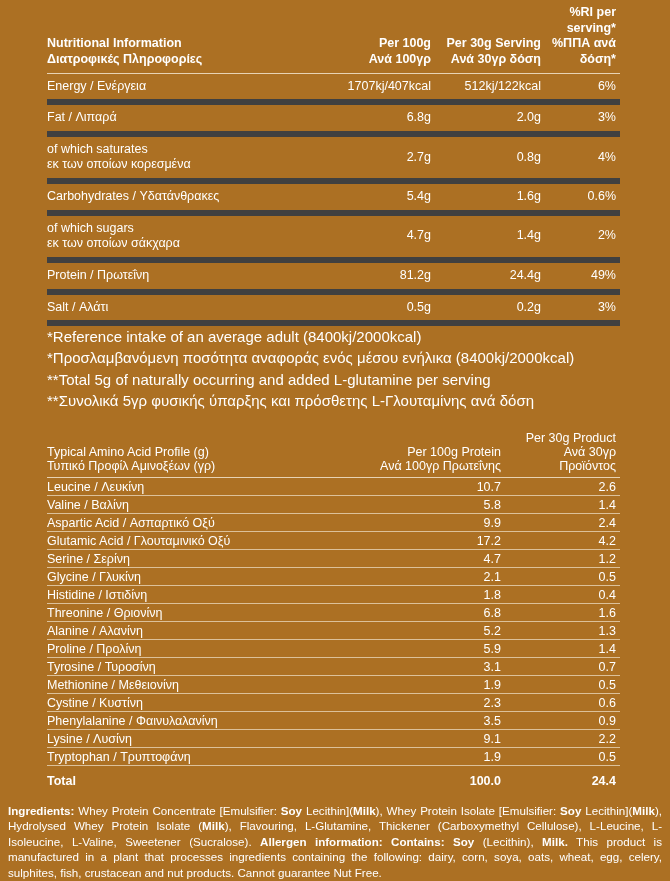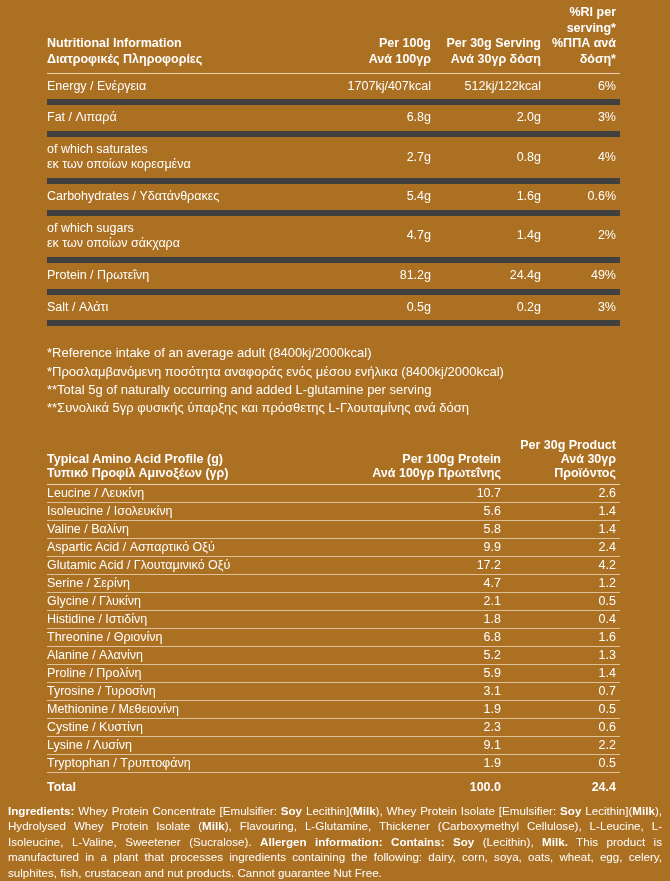--- a/index.html
+++ b/index.html
@@ -37,27 +37,27 @@
   }
   .nutri .r.tall td { height: 38px; }
   .nutri .r.last td { border-bottom: none; }
   .c-name  { text-align: left; }
   .c-num   { text-align: right; padding-right: 4px !important; }
   .sub { padding-left: 15px; }
 
   .l2 { display:block; }
 
   
-  .notes { margin-top: 18px; font-size: 13px; line-height: 1.42; }
+  .notes { margin-top: 0; font-size: 15px; line-height: 1.42; }
 
   
   .amino { margin-top: 20px; }
   .amino td { font-size: 12.5px; }
   .amino .hd td {
-    font-weight: bold;
+    font-weight: normal;
     padding-bottom: 4px;
     vertical-align: bottom;
     border-bottom: 1.5px solid #e8d3b4;
   }
   .amino .r td {
     border-bottom: 1px solid #dcc19a;
     height: 18px;
     padding: 1px 0;
   }
   .amino .tot td {
@@ -199,25 +199,20 @@
             <span class="l2">Ανά 30γρ Προϊόντος</span>
           </td>
         </tr>
 
         <tr class="r">
             <td class="c-name">Leucine / Λευκίνη</td>
             <td class="c-num">10.7</td>
             <td class="c-num">2.6</td>
           </tr>
         <tr class="r">
-            <td class="c-name">Isoleucine / Ισολευκίνη</td>
-            <td class="c-num">5.6</td>
-            <td class="c-num">1.4</td>
-          </tr>
-        <tr class="r">
             <td class="c-name">Valine / Βαλίνη</td>
             <td class="c-num">5.8</td>
             <td class="c-num">1.4</td>
           </tr>
         <tr class="r">
             <td class="c-name">Aspartic Acid / Ασπαρτικό Οξύ</td>
             <td class="c-num">9.9</td>
             <td class="c-num">2.4</td>
           </tr>
         <tr class="r">
@@ -262,20 +257,25 @@
           </tr>
         <tr class="r">
             <td class="c-name">Methionine / Μεθειονίνη</td>
             <td class="c-num">1.9</td>
             <td class="c-num">0.5</td>
           </tr>
         <tr class="r">
             <td class="c-name">Cystine / Κυστίνη</td>
             <td class="c-num">2.3</td>
             <td class="c-num">0.6</td>
+          </tr>
+        <tr class="r">
+            <td class="c-name">Phenylalanine / Φαινυλαλανίνη</td>
+            <td class="c-num">3.5</td>
+            <td class="c-num">0.9</td>
           </tr>
         <tr class="r">
             <td class="c-name">Lysine / Λυσίνη</td>
             <td class="c-num">9.1</td>
             <td class="c-num">2.2</td>
           </tr>
         <tr class="r">
             <td class="c-name">Tryptophan / Τρυπτοφάνη</td>
             <td class="c-num">1.9</td>
             <td class="c-num">0.5</td>

